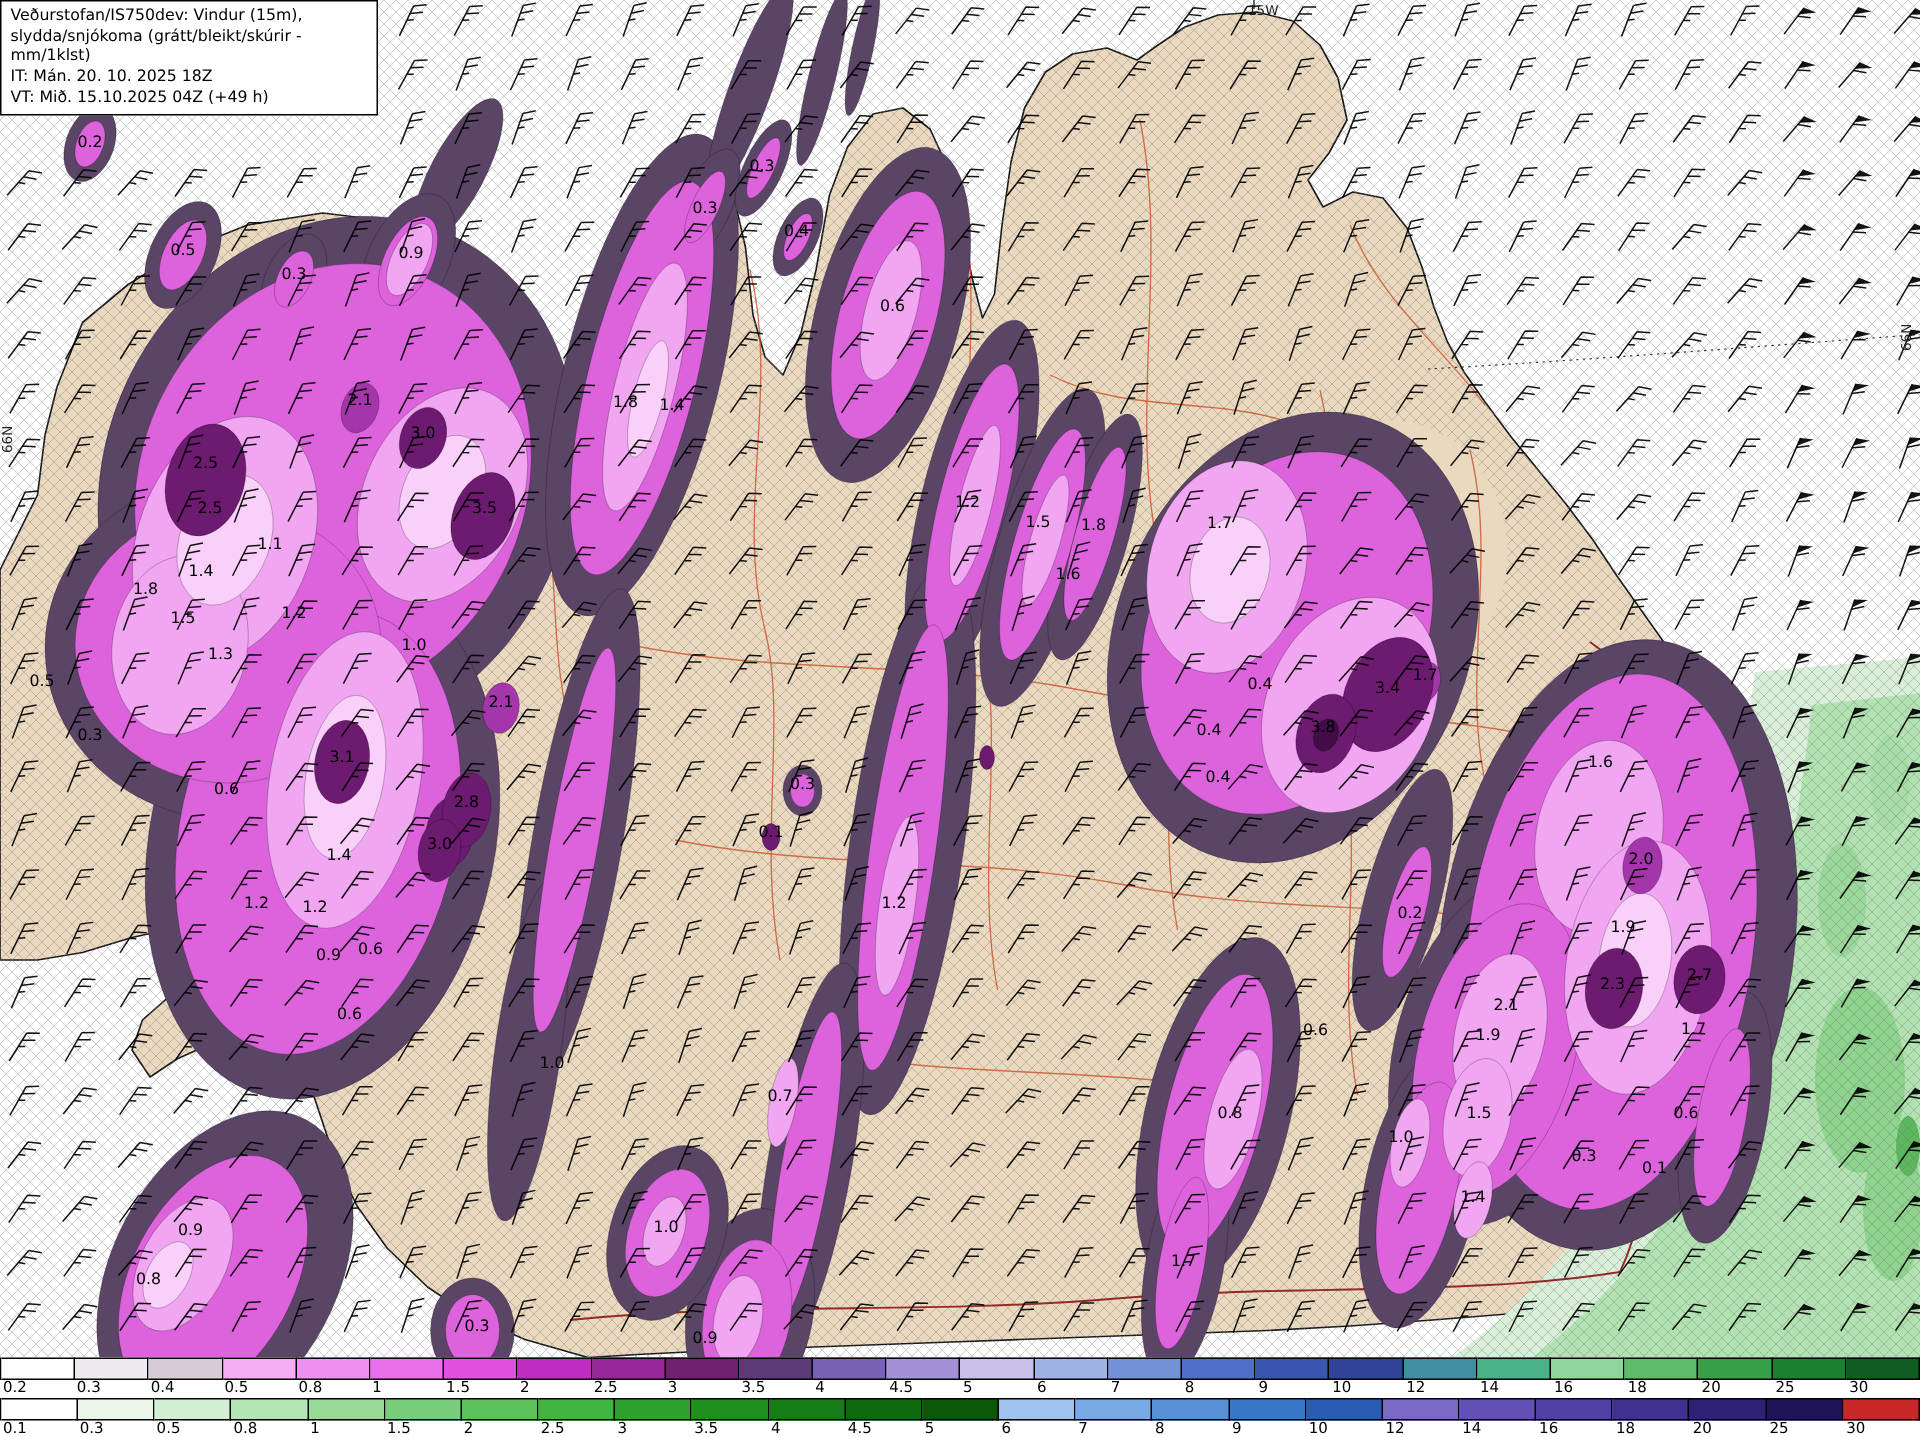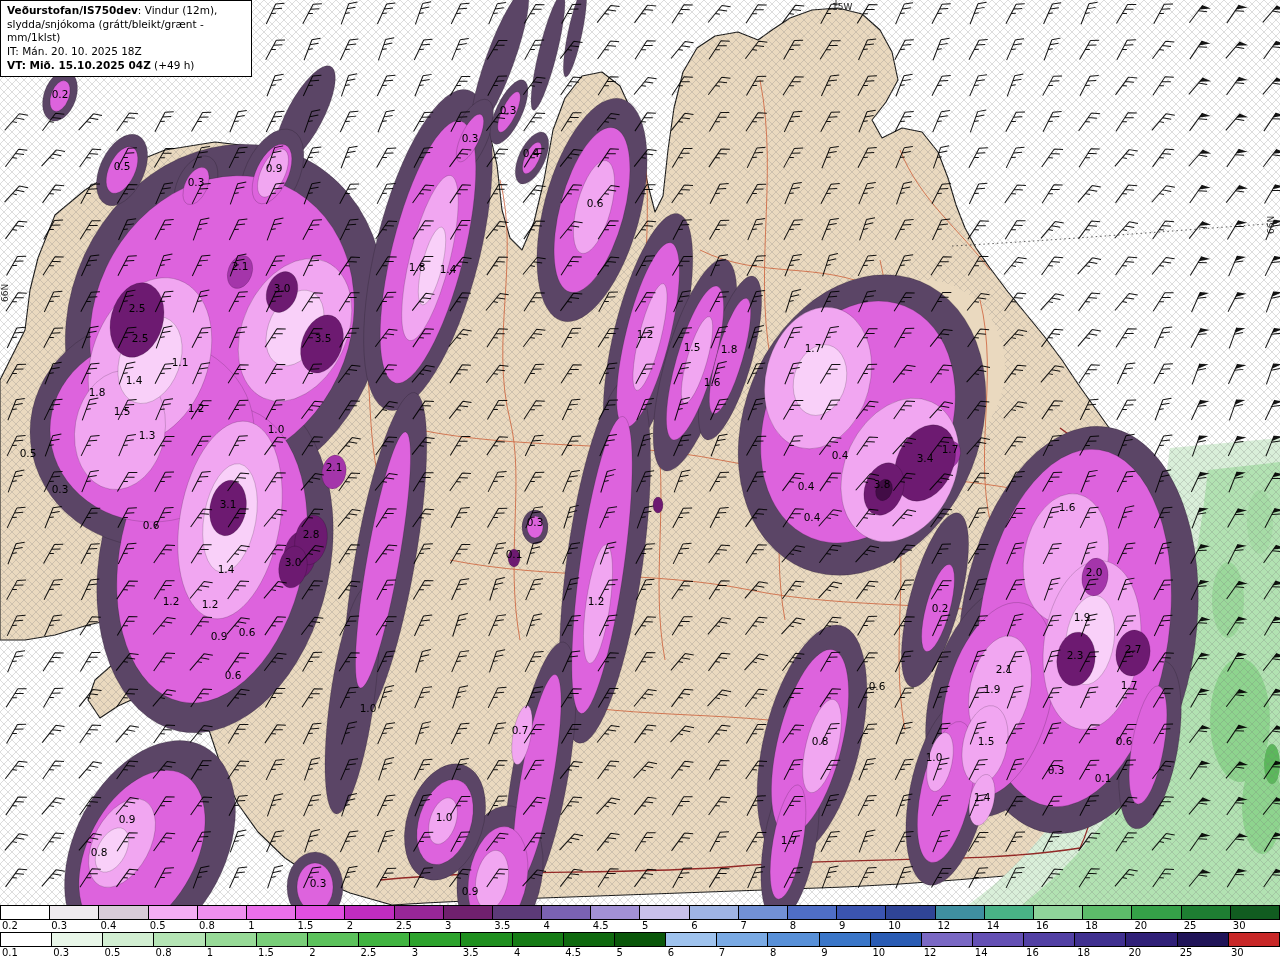--- a/index.html
+++ b/index.html
@@ -1,20 +1,20 @@
 <!DOCTYPE html>
 <html><head>
 <meta charset="utf-8">
 <style>
   html,body{margin:0;padding:0;background:#fff;font-family:"DejaVu Sans",sans-serif;}
   .stage{position:relative;width:1280px;height:958px;overflow:hidden;background:#fff;}
   #map{position:absolute;left:0;top:0;}
   .titlebox{position:absolute;left:0;top:0;width:238px;background:#fff;border:1px solid #000;
     padding:3px 6px 4px 6px;font-size:10.5px;line-height:1.3;color:#000;z-index:6;}
-  .titlebox .b{font-weight:bold;}
+  .titlebox .b{font-weight:normal;}
   .cbars{position:absolute;left:0;top:905px;width:1280px;z-index:5;background:#fff;}
   .band{display:flex;height:15px;border-left:1px solid #000;box-sizing:border-box;}
   .band .cell{flex:1;border:1px solid #000;border-left:none;box-sizing:border-box;}
   .labels{display:flex;height:11.5px;font-size:10px;line-height:11px;color:#000;}
   .labels .lab{flex:1;padding-left:2px;box-sizing:border-box;white-space:nowrap;}
   svg text.vl{font-family:"DejaVu Sans",sans-serif;font-size:10.5px;fill:#000;}
   svg text.gl{font-family:"DejaVu Sans",sans-serif;font-size:9px;fill:#222;}
 </style>
 </head>
 <body>
@@ -2987,22 +2987,22 @@
         <text x="368" y="712" text-anchor="middle" class="vl">1.0</text>
       </g>
     <g id="glabels">
         <text x="832" y="10" class="gl" transform="">15W</text>
         <text x="8" y="302" class="gl" transform="rotate(-90 8 302)">66N</text>
         <text x="1274" y="234" class="gl" transform="rotate(-90 1274 234)">66N</text>
       </g>
   </svg>
 
   <div class="titlebox">
-    <div><span class="b">Veðurstofan/IS750dev</span><span>: Vindur (12m),</span></div>
-    <div>slydda/snjókoma (grátt/bleikt/grænt - mm/1klst)</div>
+    <div><span class="b">Veðurstofan/IS750dev</span><span>: Vindur (15m),</span></div>
+    <div>slydda/snjókoma (grátt/bleikt/skúrir - mm/1klst)</div>
     <div>IT: Mán. 20. 10. 2025 18Z</div>
     <div><span class="b">VT: Mið. 15.10.2025 04Z</span><span> (+49 h)</span></div>
   </div>
 
   <div class="cbars">
     <div id="snow-band" class="band">
         <div class="cell" style="background: rgb(255, 255, 255);"></div>
         <div class="cell" style="background: rgb(239, 234, 239);"></div>
         <div class="cell" style="background: rgb(216, 203, 216);"></div>
         <div class="cell" style="background: rgb(244, 174, 244);"></div>

